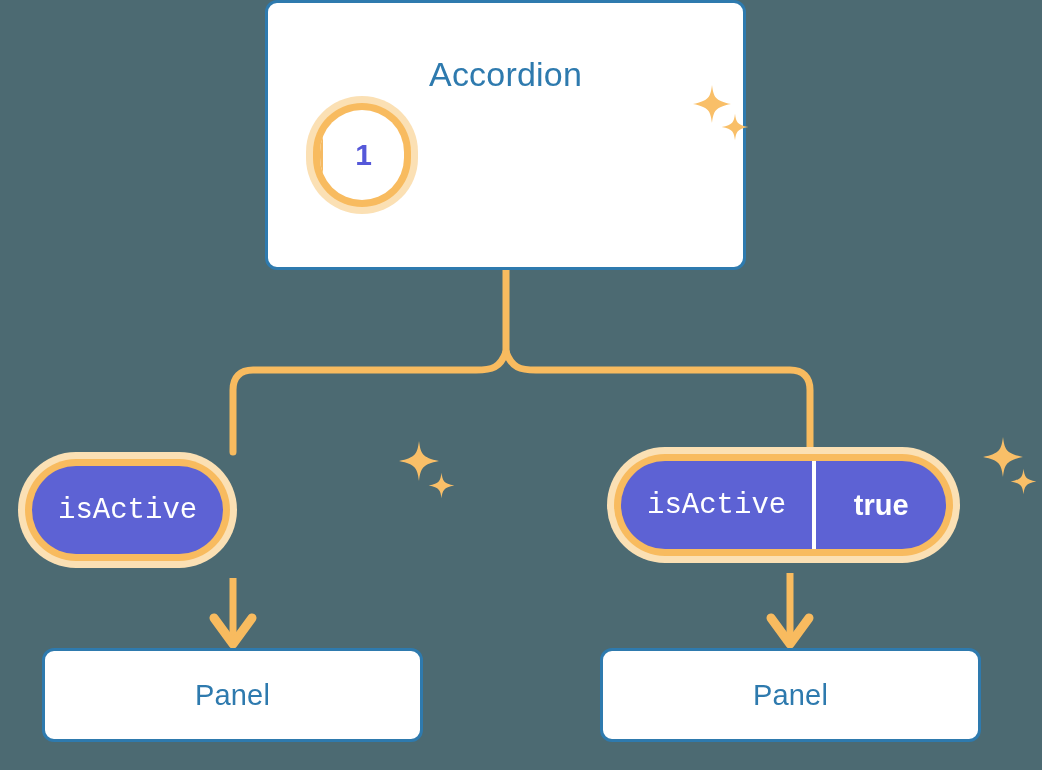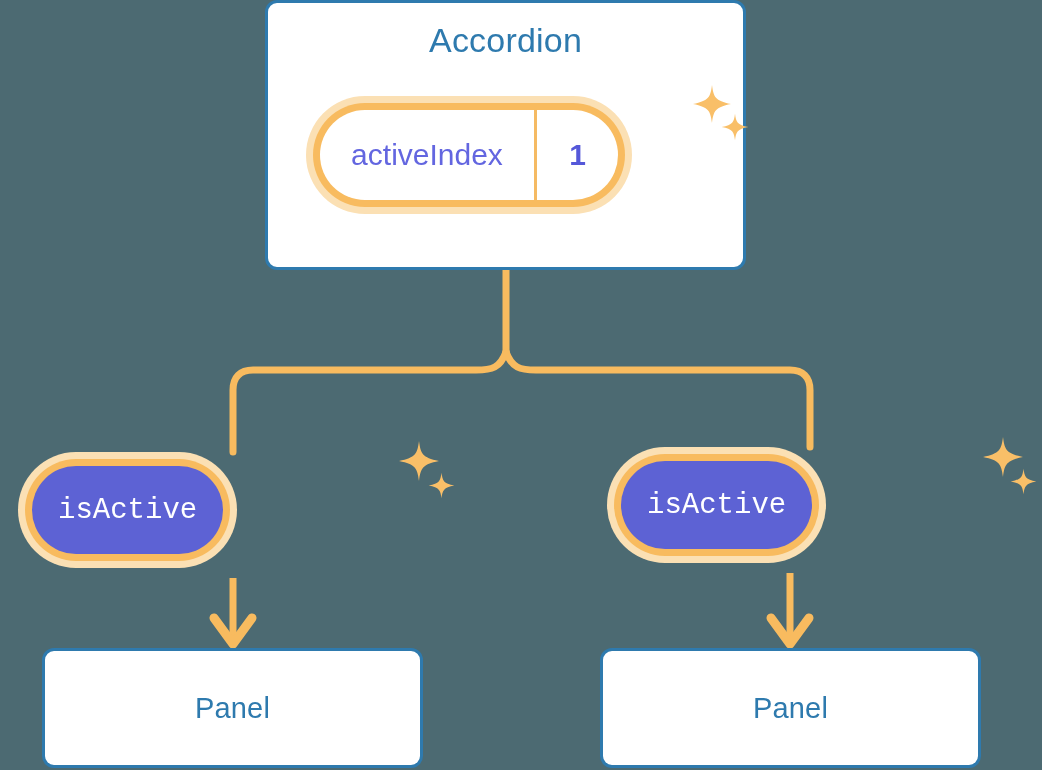--- a/index.html
+++ b/index.html
@@ -47,27 +47,27 @@
   }
 
   
   #accordion-card {
     left: 265px;
     top: 0px;
     width: 481px;
     height: 270px;
   }
   #accordion-card .card-title {
-    margin-top: 20px;
+    margin-top: 54px;
   }
 
   
   .panel-card {
     width: 381px;
-    height: 120px;
+    height: 94px;
     display: flex;
     align-items: center;
     justify-content: center;
   }
   .panel-card .card-title {
     font-size: 29px;
     margin: 0;
   }
   #panel-card-left  { left: 42px;  top: 648px; }
   #panel-card-right { left: 600px; top: 648px; }
@@ -193,21 +193,20 @@
   </svg>
 
   <div class="card" id="accordion-card">
     <div class="card-title">Accordion</div>
   </div>
 
   <div class="pill-wrap pill-light" id="pill-active-index">
     <div class="pill-halo">
       <div class="pill-ring">
         <div class="pill-body">
-          <div class="pill-key">activeIndex</div>
           <div class="pill-val">1</div>
         </div>
       </div>
     </div>
   </div>
 
   <div class="sparkle-group" style="left:690px; top:84px; width:70px; height:70px;">
     <svg class="sparkle" style="left:2px; top:0px;" width="40" height="40" viewBox="0 0 40 40">
       <path d="M20 1 C21.6 13 23 16.8 39 20 C23 23.2 21.6 27 20 39 C18.4 27 17 23.2 1 20 C17 16.8 18.4 13 20 1 Z" fill="#f9bf68"></path>
     </svg>
@@ -233,20 +232,21 @@
     <svg class="sparkle" style="left:30px; top:32px;" width="27" height="27" viewBox="0 0 40 40">
       <path d="M20 1 C21.6 13 23 16.8 39 20 C23 23.2 21.6 27 20 39 C18.4 27 17 23.2 1 20 C17 16.8 18.4 13 20 1 Z" fill="#f9bf68"></path>
     </svg>
   </div>
 
   <div class="pill-wrap pill-solid" id="pill-is-active-right">
     <div class="pill-halo">
       <div class="pill-ring">
         <div class="pill-body">
           <div class="pill-key">isActive</div>
+          <div class="pill-val">true</div>
         </div>
       </div>
     </div>
   </div>
 
   <div class="sparkle-group" style="left:982px; top:436px; width:64px; height:70px;">
     <svg class="sparkle" style="left:0px; top:0px;" width="42" height="42" viewBox="0 0 40 40">
       <path d="M20 1 C21.6 13 23 16.8 39 20 C23 23.2 21.6 27 20 39 C18.4 27 17 23.2 1 20 C17 16.8 18.4 13 20 1 Z" fill="#f9bf68"></path>
     </svg>
     <svg class="sparkle" style="left:28px; top:32px;" width="27" height="27" viewBox="0 0 40 40">

